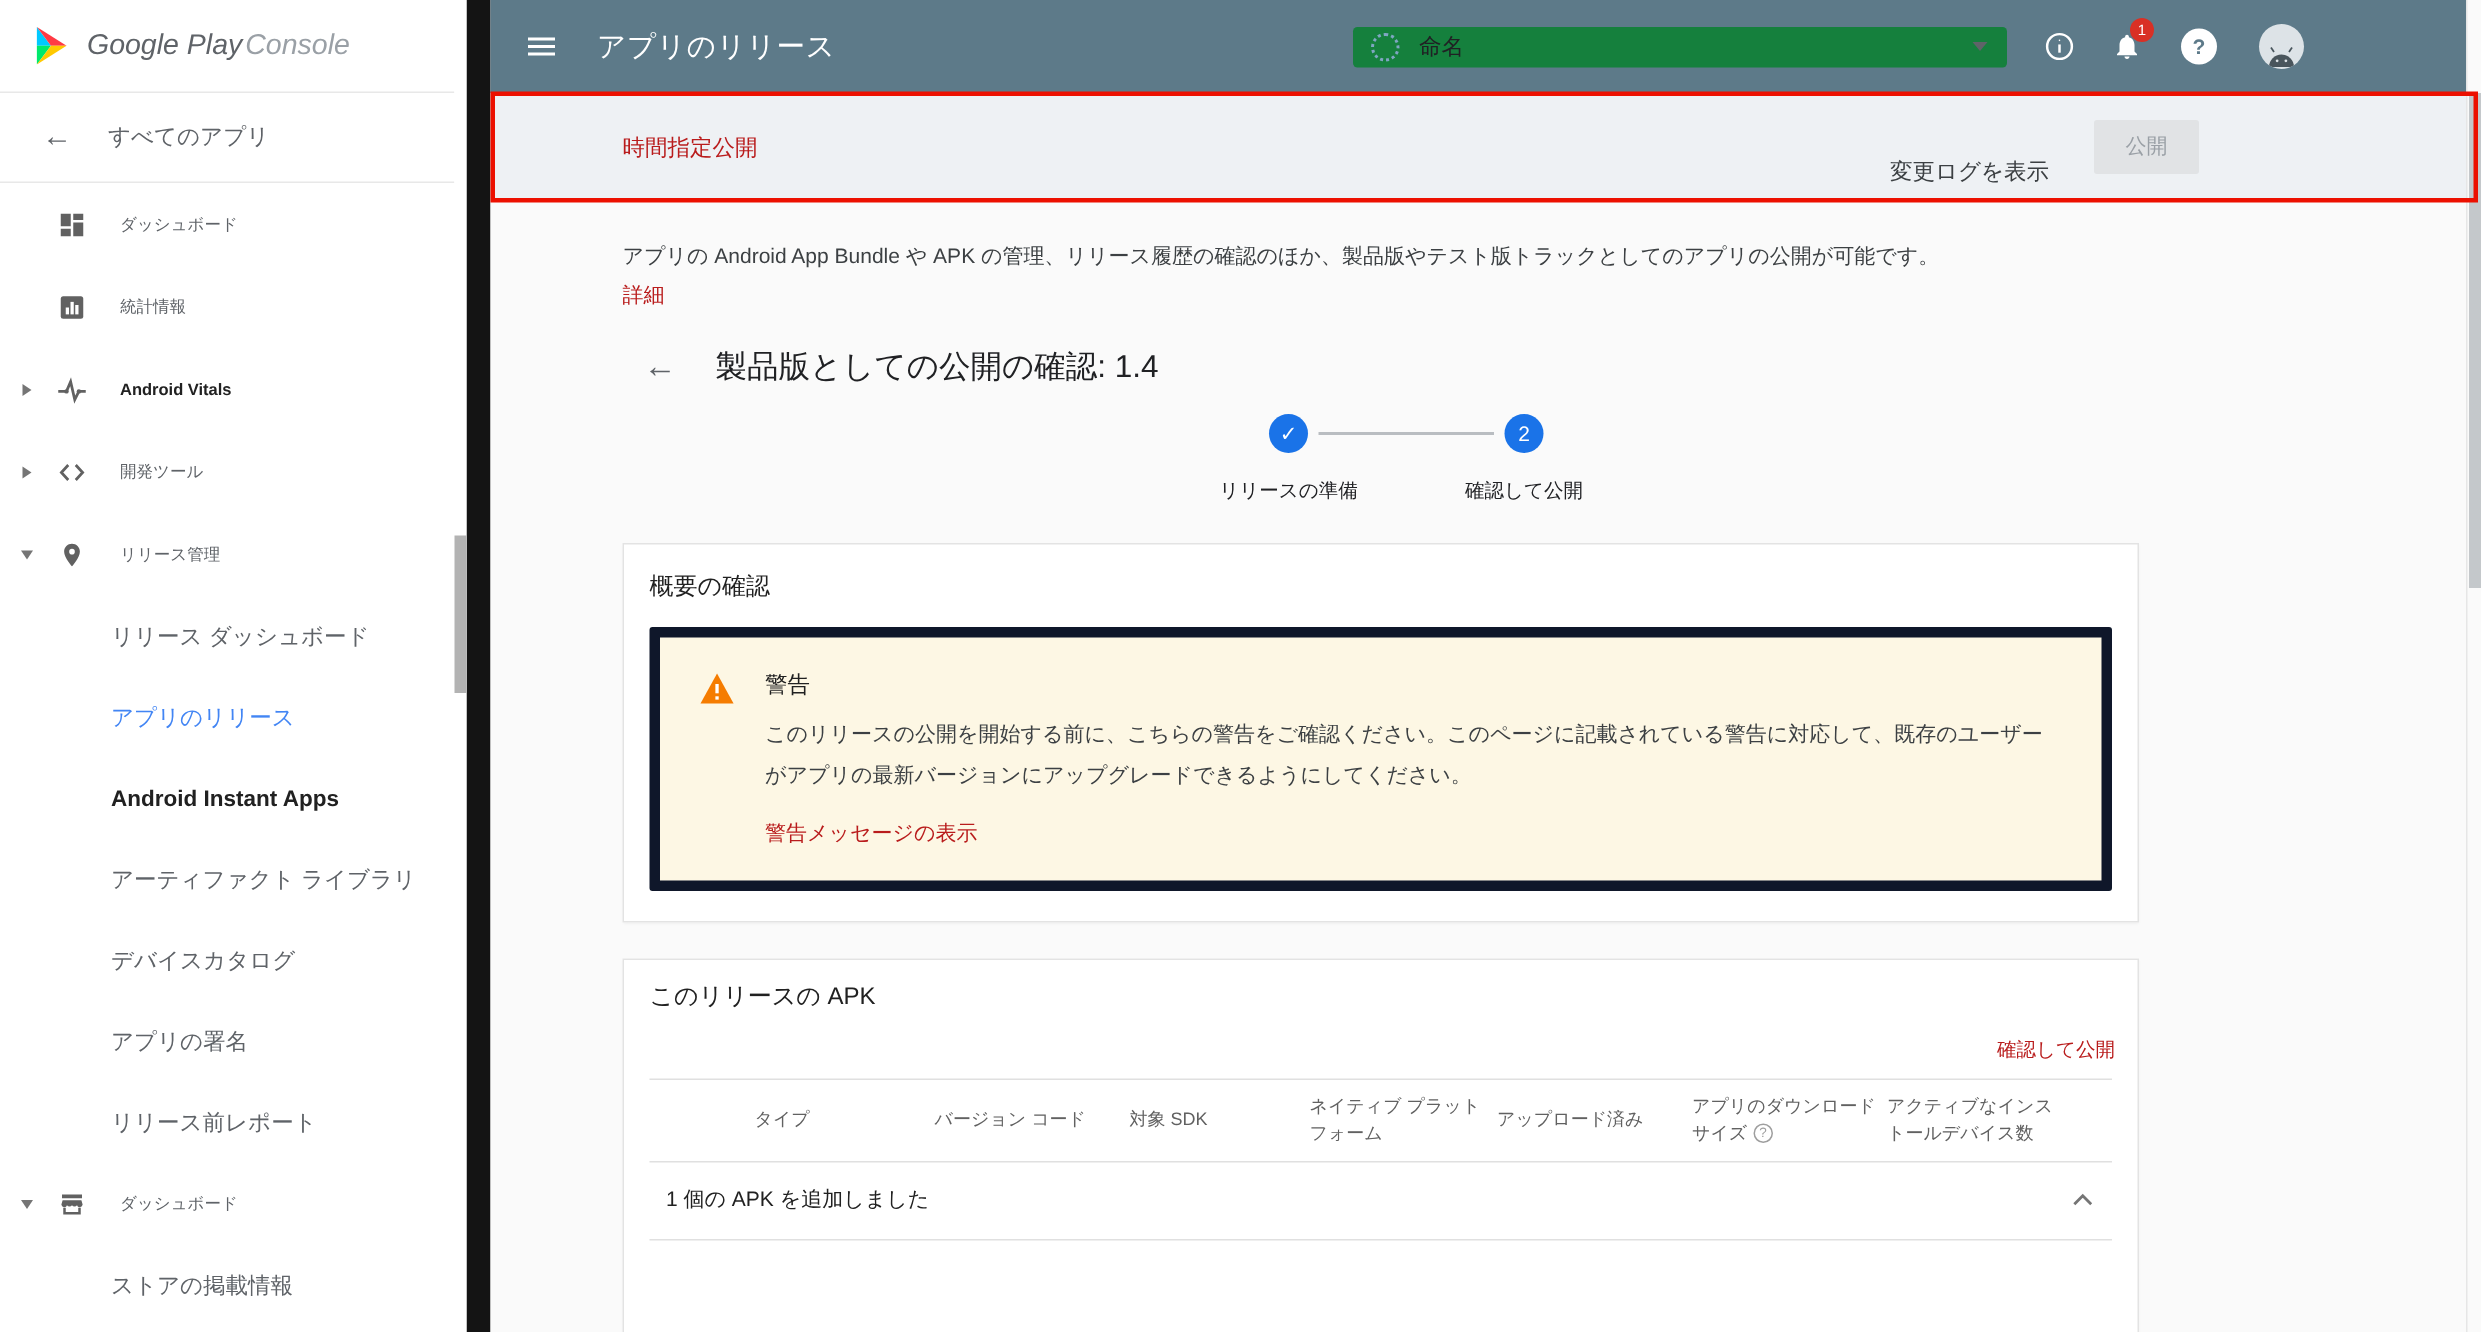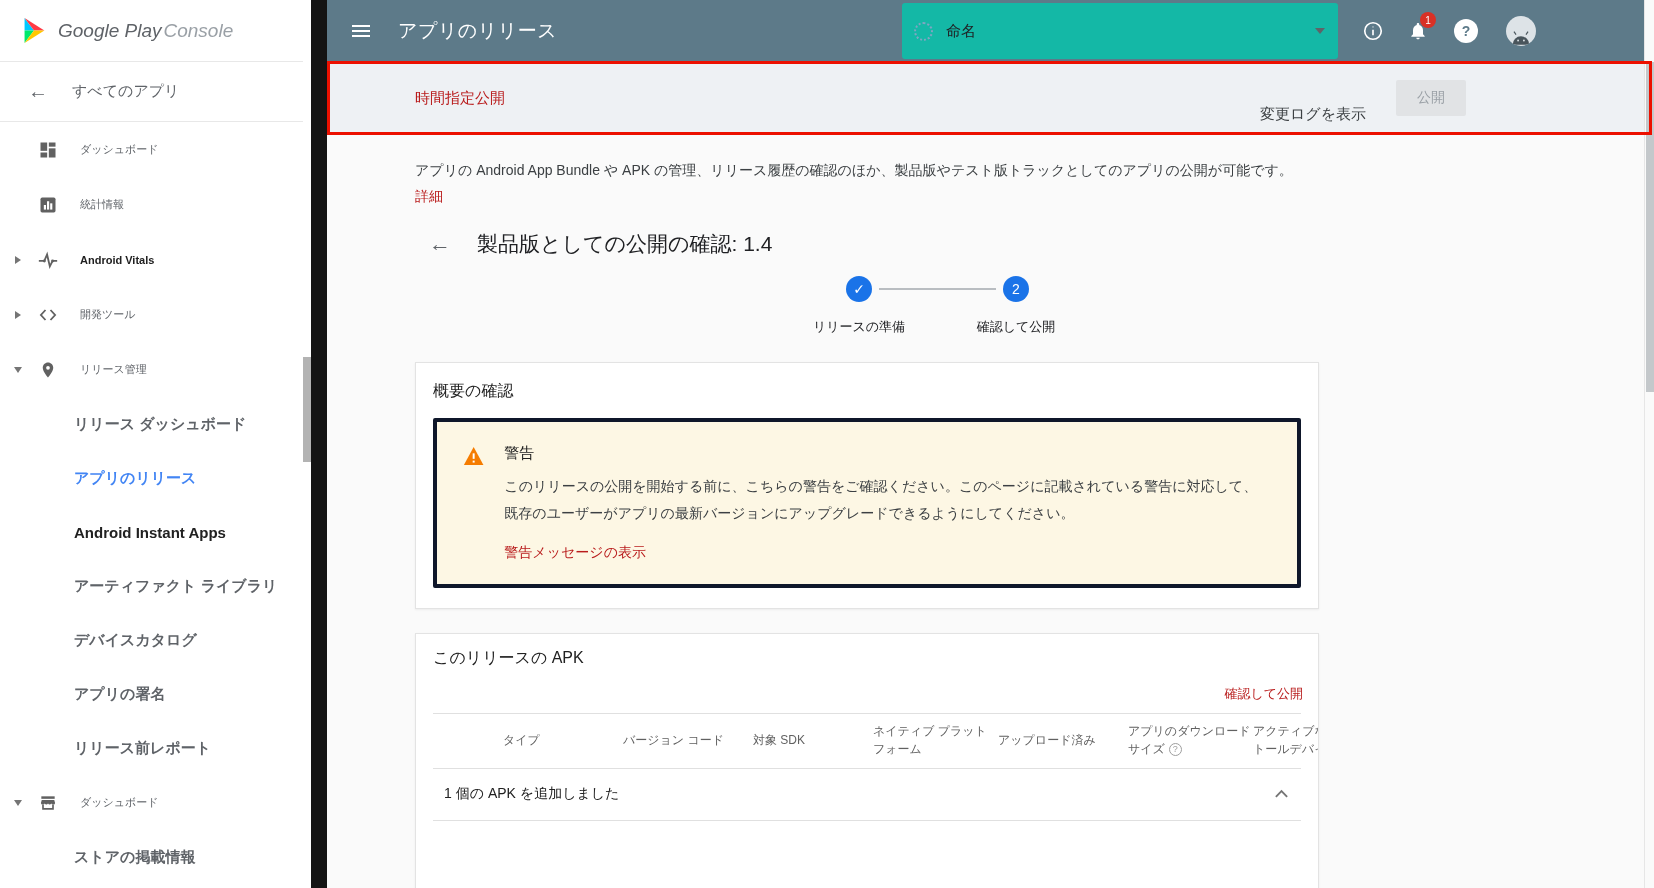--- a/index.html
+++ b/index.html
@@ -14,37 +14,37 @@
   .brand-sub { font-size:19px; color:#9aa0a6; font-weight:400; margin-left:2px; }
   .back-row { height:60px; border-bottom:1px solid #e8e8e8; display:flex; align-items:center; gap:24px; padding-left:28px; color:#5f6368; font-size:15px; cursor:pointer; }
   .back-arrow { font-size:20px; color:#5f6368; }
   .nav-item { height:55px; display:flex; align-items:center; padding-left:10px; cursor:pointer; }
   .expander { width:16px; display:flex; justify-content:center; }
   .tri-r { width:0; height:0; border-top:4.5px solid transparent; border-bottom:4.5px solid transparent; border-left:6px solid #757575; }
   .tri-d { width:0; height:0; border-left:4.5px solid transparent; border-right:4.5px solid transparent; border-top:6px solid #757575; }
   .nav-icon { width:24px; height:24px; margin-left:10px; margin-right:20px; display:flex; align-items:center; justify-content:center; }
   .nav-label { font-size:11px; color:#5f6368; }
   .nav-label.bold { color:#212121; font-weight:700; }
-  .sub-item { height:54px; display:flex; align-items:center; padding-left:74px; font-size:15px; color:#5f6368; cursor:pointer;font-weight:bold; }
+  .sub-item { height:54px; display:flex; align-items:center; padding-left:74px; font-size:15px; color:#5f6368; cursor:pointer; }
   .sub-item.bold { color:#212121; font-weight:700; }
   .sub-item.selected { color:#4285f4; }
 
   .side-scroll { flex:0 0 8px; background:#fff; position:relative; }
   .side-scroll .thumb { position:absolute; left:0; top:357px; width:8px; height:105px; background:#b3b3b3; }
   .black-strip { flex:0 0 16px; background:#141414; }
 
   
   .main { flex:1 1 auto; min-width:0; display:flex; flex-direction:column; }
 
   .topbar { flex:0 0 62px; background:#5d7a89; display:flex; align-items:center; padding-left:25px; color:#fff; }
   .hamburger { width:20px; cursor:pointer; }
   .hamburger i { display:block; width:18px; height:2px; background:#fff; margin:3px 0; }
   .page-title { font-size:19px; font-weight:400; margin-left:26px; letter-spacing:.5px; white-space:nowrap; }
   .flex-spacer { flex:1; }
-  .app-select { width:436px; height:56px; background:#14b8a6; border-radius:3px; display:flex; align-items:center; padding:0 12px; color:#202124; cursor:pointer;justify-content:center; }
+  .app-select { width:436px; height:27px; background:#15803d; border-radius:3px; display:flex; align-items:center; padding:0 12px; color:#202124; cursor:pointer;justify-content:center; }
   .app-dot { width:19px; height:19px; border-radius:50%; border:2px dotted #7fa6c2; margin-right:13px; flex:0 0 auto; }
   .app-name { font-size:15px; flex:1; }
   .caret-icon { flex:0 0 auto; display:flex; }
   .icon-btn { position:relative; margin-left:24px; cursor:pointer; display:flex; align-items:center; justify-content:center; }
   .badge { position:absolute; top:-8px; right:-8px; background:#d93025; color:#fff; font-size:10px; width:16px; height:16px; border-radius:50%; display:flex; align-items:center; justify-content:center; }
   .help-circle { width:24px; height:24px; margin-left:26px; background:#fff; color:#5d7a89; border-radius:50%; display:flex; align-items:center; justify-content:center; font-size:14px; font-weight:700; cursor:pointer; }
   .avatar { width:30px; height:30px; margin-left:28px; margin-right:108px; border-radius:50%; background:#dde3e7; display:flex; align-items:flex-end; justify-content:center; overflow:hidden; cursor:pointer; }
 
   .subbar { flex:0 0 72px; background:#eef1f4; display:flex; align-items:center; padding-left:88px; }
   .link { color:#b91c1c; text-decoration:none; cursor:pointer; }
@@ -58,24 +58,24 @@
   .heading-row { display:flex; align-items:center; gap:26px; margin:24px 0 0 14px; }
   .h-back { font-size:22px; color:#5f6368; cursor:pointer; }
   .heading-row h2 { font-size:21px; font-weight:500; color:#202124; }
 
   .stepper { width:1045px; display:flex; justify-content:center; align-items:flex-start; margin-top:18px; }
   .step { width:40px; display:flex; flex-direction:column; align-items:center; }
   .dot { width:26px; height:26px; border-radius:50%; background:#1a73e8; color:#fff; display:flex; align-items:center; justify-content:center; font-size:14px; }
   .connector { width:117px; height:2px; background:#b9bdc1; margin-top:12px; }
   .step-label { margin-top:16px; font-size:13px; color:#202124; white-space:nowrap; }
 
-  .card { width:904px; background:#fff; border:1px solid #e3e3e3; box-shadow:0 1px 2px rgba(0,0,0,.06); margin-top:26px; }
+  .card { width:1011px; background:#fff; border:1px solid #e3e3e3; box-shadow:0 1px 2px rgba(0,0,0,.06); margin-top:26px; }
   .card h3 { font-size:16px; font-weight:500; color:#212121; }
   .summary-card { padding:18px 17px 20px; }
-  .warning-box { margin-top:16px; background:#fdf7e4; border:4px solid #0f172a; border-radius:2px; display:flex; padding:22px 26px; gap:20px; }
+  .warning-box { margin-top:16px; background:#fdf7e4; border:7px solid #0f172a; border-radius:2px; display:flex; padding:22px 26px; gap:20px; }
   .warn-title { font-size:15px; color:#212121; }
   .warn-text { margin-top:10px; font-size:14px; color:#3c4043; line-height:1.95; max-width:935px; }
   .warn-link { display:inline-block; margin-top:16px; font-size:14px; }
 
   .apk-card { margin-top:24px; padding:14px 0 0; height:260px; overflow:hidden; }
   .apk-card h3 { padding:0 17px; }
   .expand-row { text-align:right; padding-right:15px; margin-top:16px; font-size:13px; }
   .table-head { margin:10px 17px 0; border-top:1px solid #e0e0e0; border-bottom:1px solid #e0e0e0; display:flex; align-items:center; min-height:56px; font-size:12px; color:#616161; }
   .sp-col { width:70px; flex:0 0 70px; }
   .th { line-height:1.45; }

